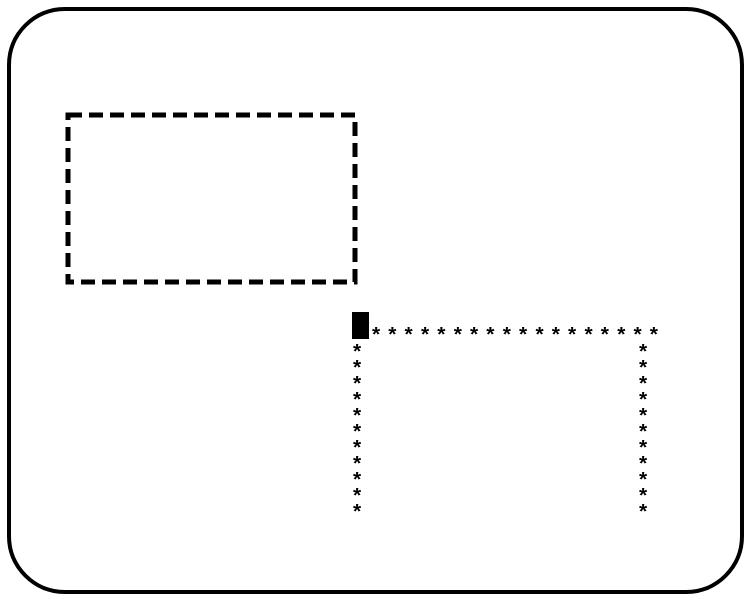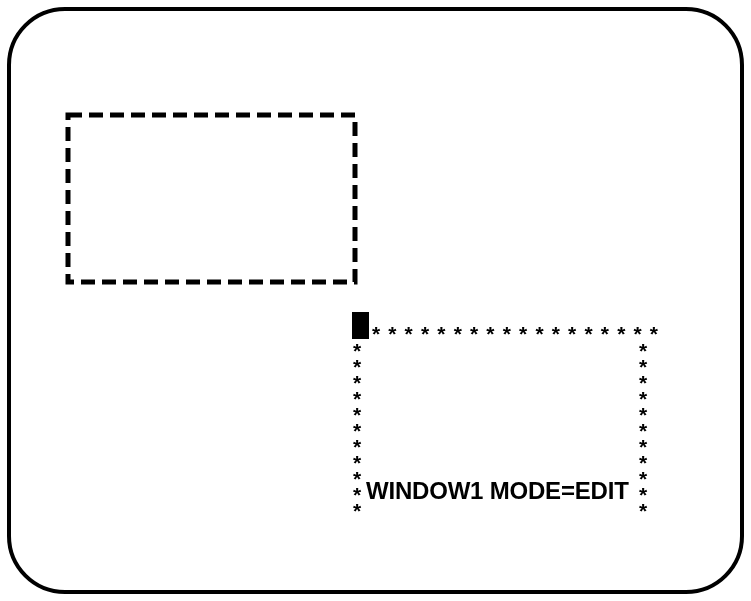--- a/index.html
+++ b/index.html
@@ -113,16 +113,15 @@
         <span class="ast" style="left: 288px; top: 126px;">*</span>
         <span class="ast" style="left: 2px; top: 142px;">*</span>
         <span class="ast" style="left: 288px; top: 142px;">*</span>
         <span class="ast" style="left: 2px; top: 158px;">*</span>
         <span class="ast" style="left: 288px; top: 158px;">*</span>
         <span class="ast" style="left: 2px; top: 174px;">*</span>
         <span class="ast" style="left: 288px; top: 174px;">*</span>
         <span class="ast" style="left: 2px; top: 190px;">*</span>
         <span class="ast" style="left: 288px; top: 190px;">*</span>
       </div>
-    <div id="window-status-line">WINDOW1 MODE=EDIT</div>
   </div>
 
 </div>
 
 </body></html>

